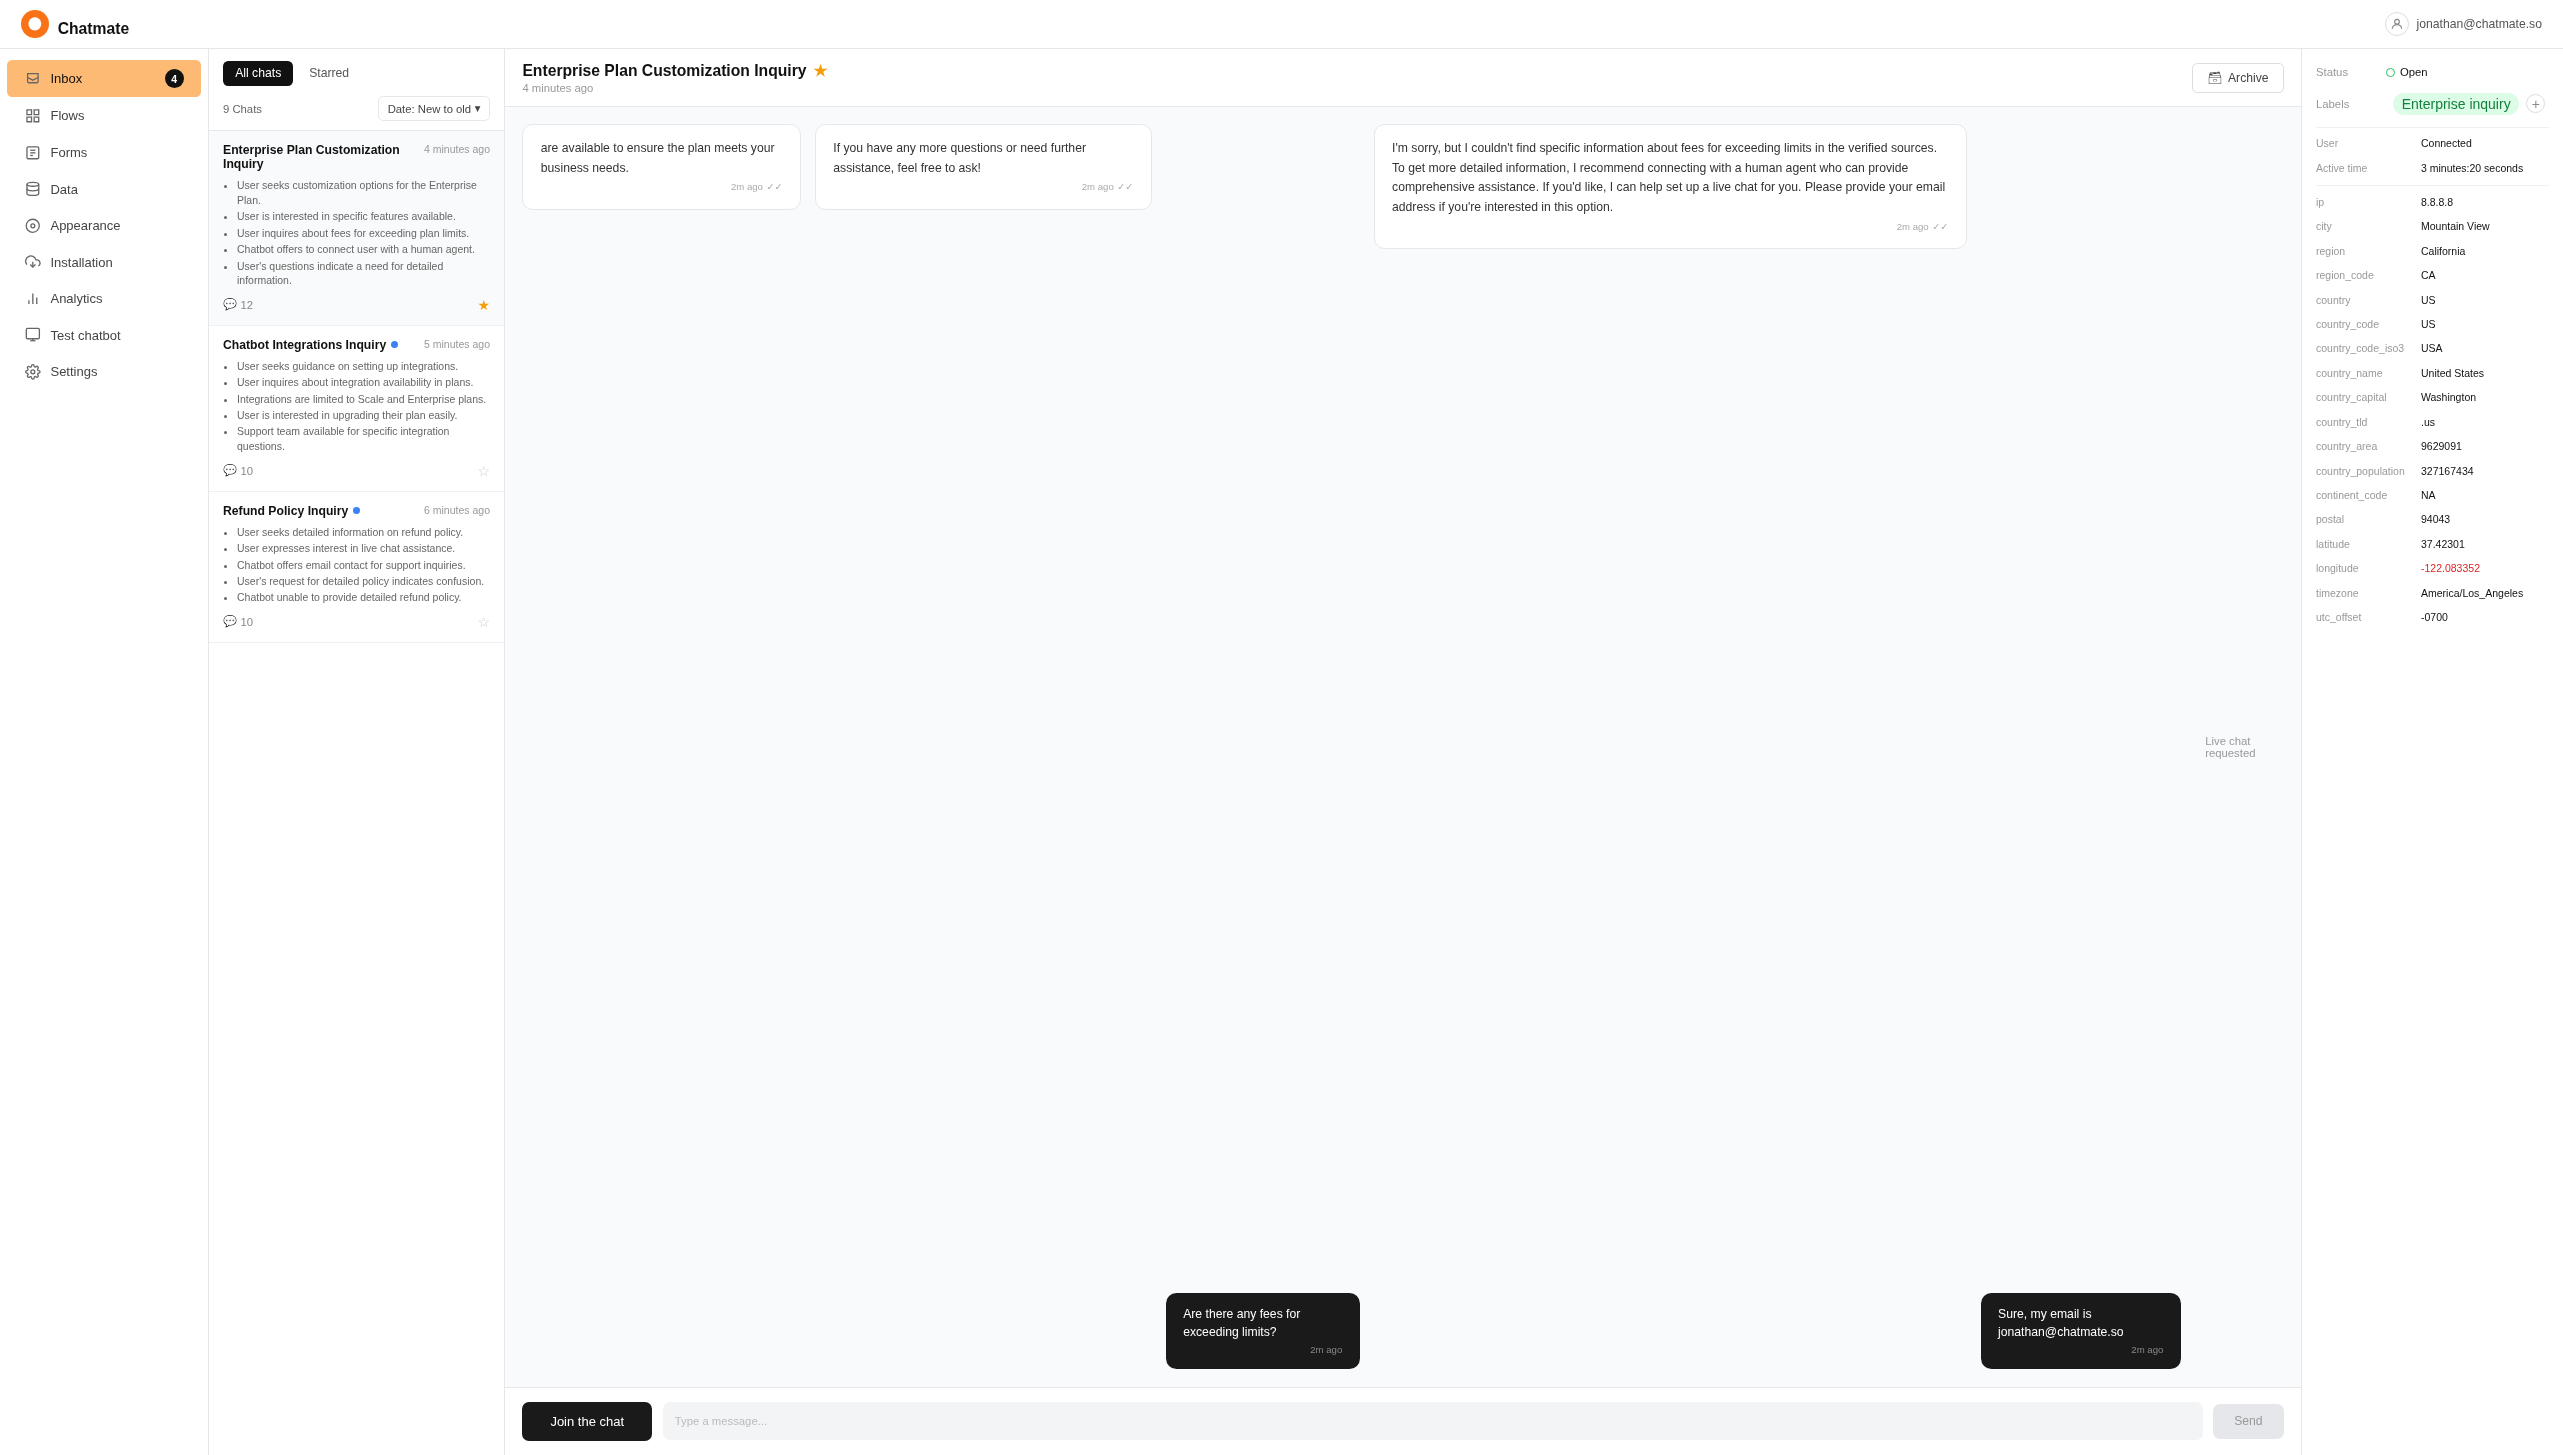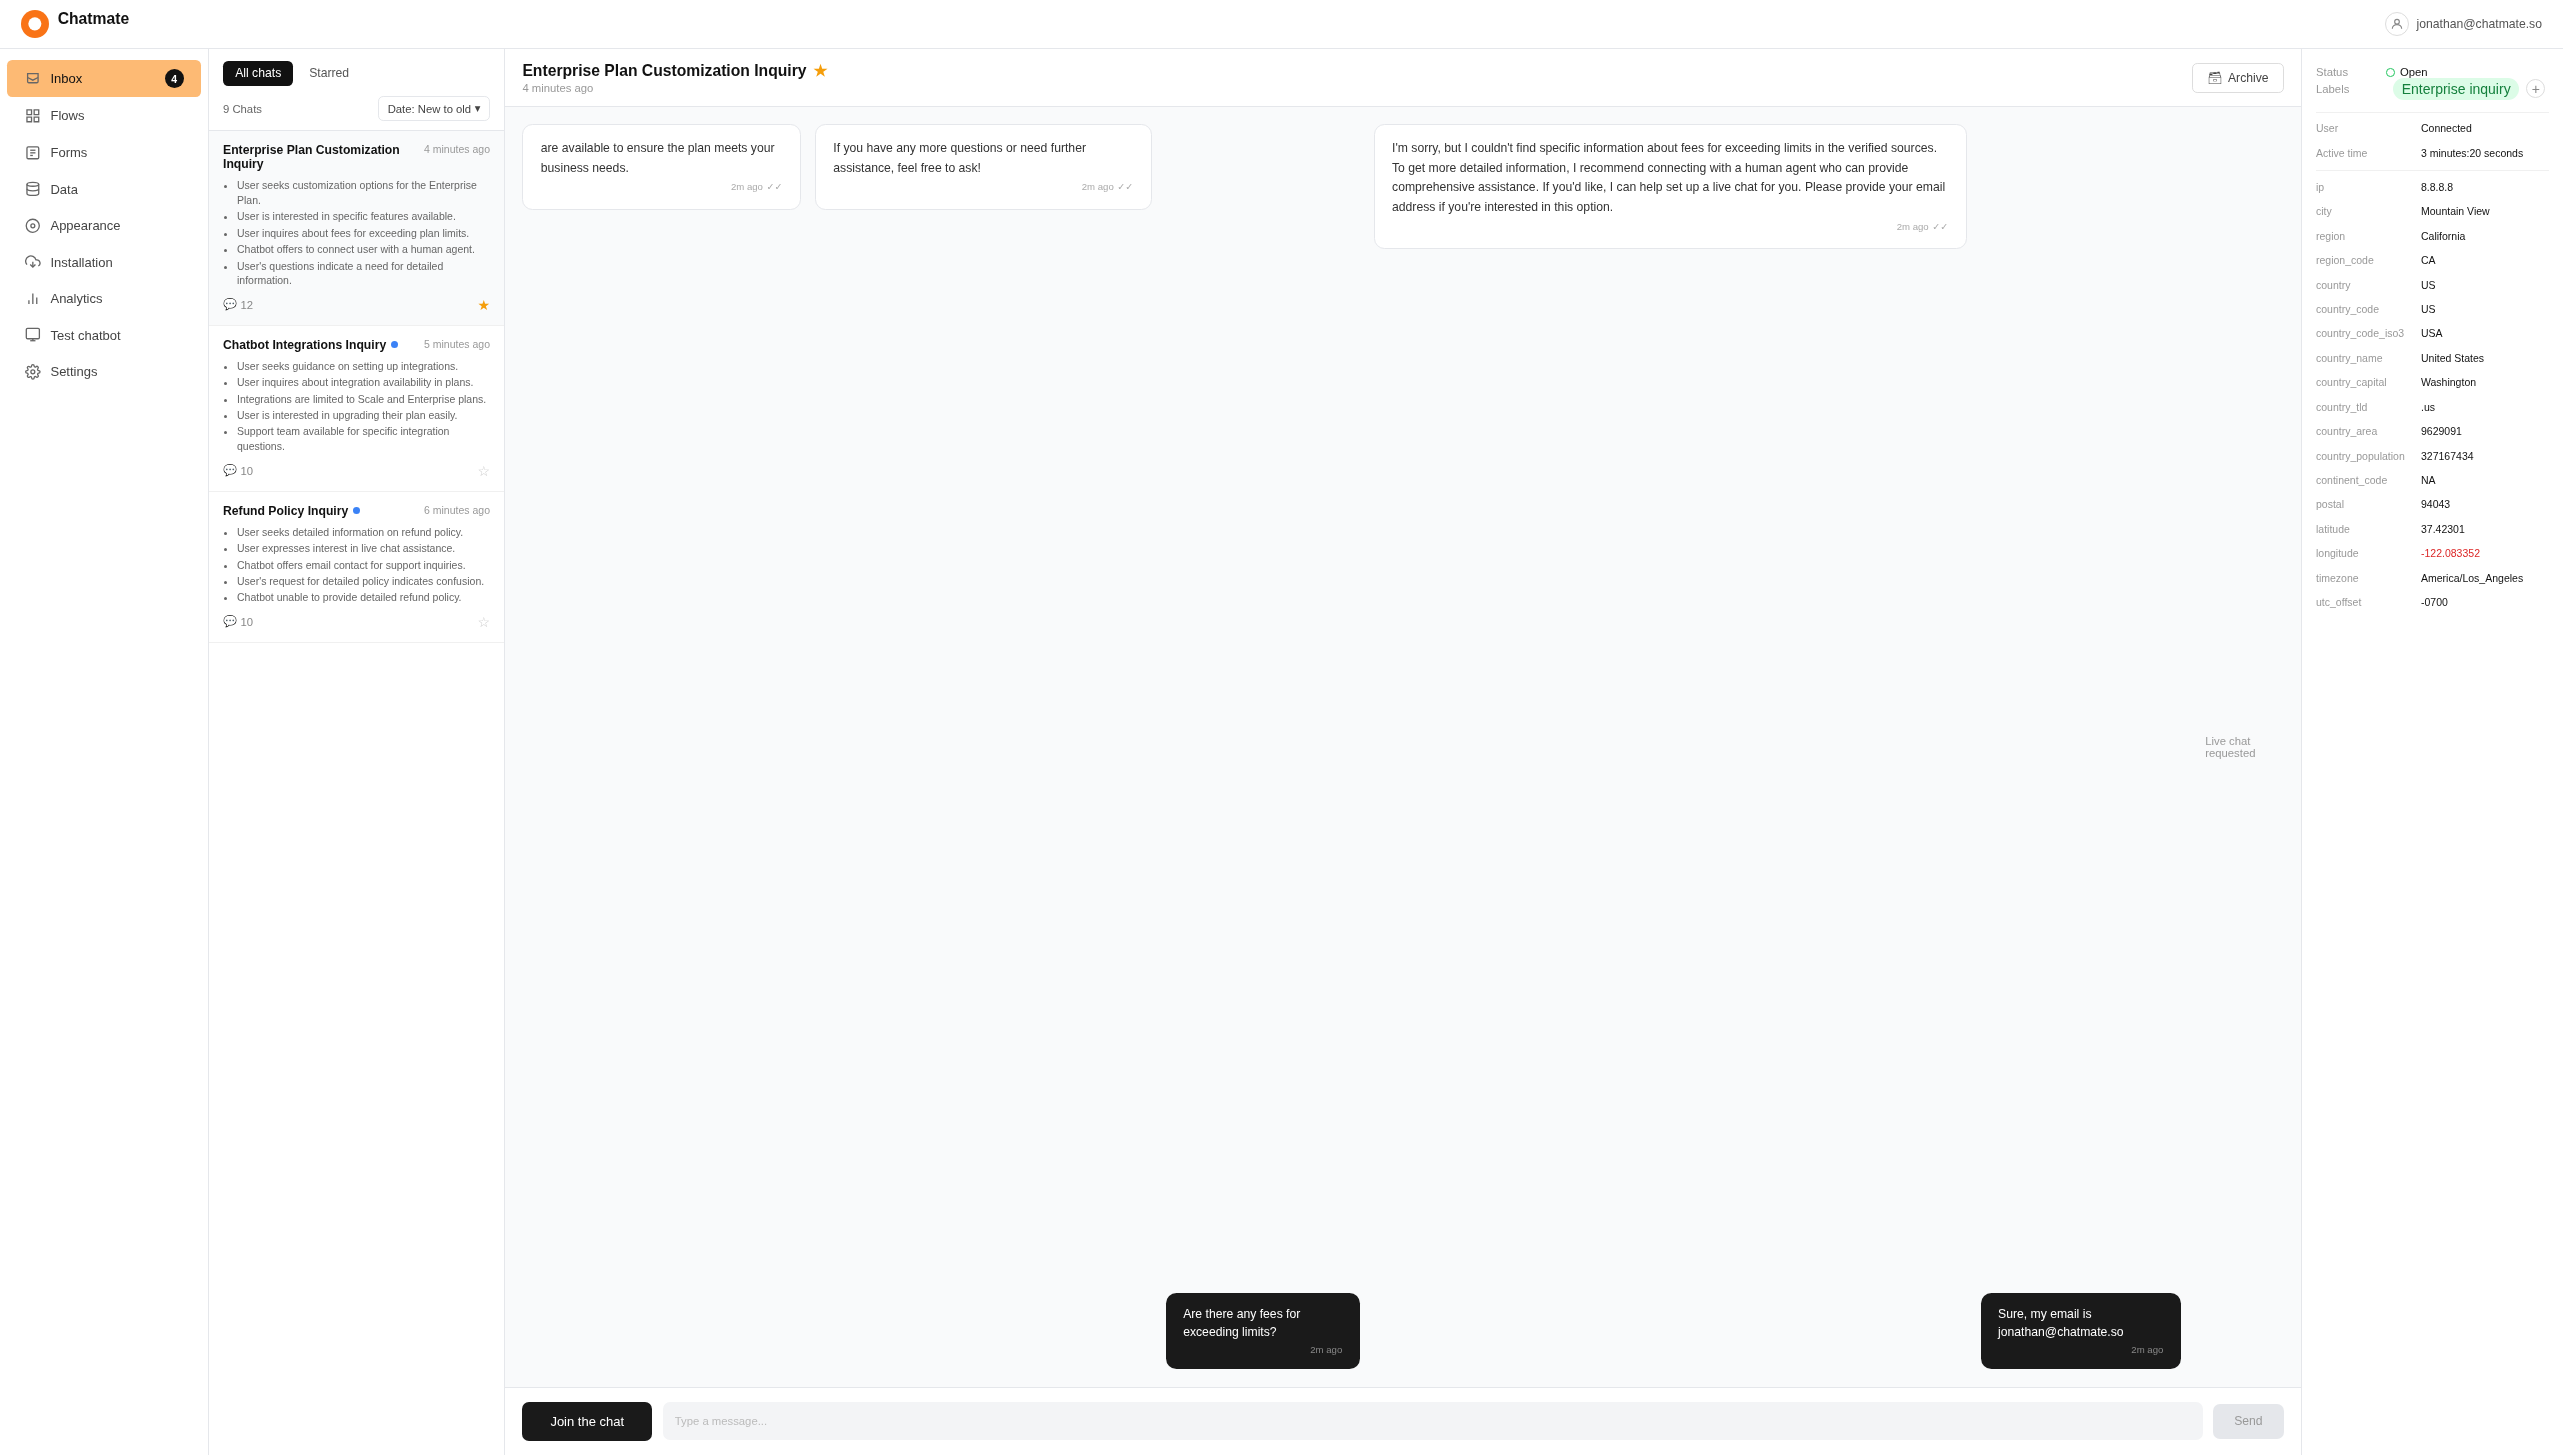--- a/index.html
+++ b/index.html
@@ -4,21 +4,21 @@
   <style>
     * { box-sizing: border-box; margin: 0; padding: 0; }
     body { font-family: -apple-system, BlinkMacSystemFont, 'Segoe UI', sans-serif; background: #f5f5f5; height: 100vh; overflow: hidden; display: flex; flex-direction: column; }
 
     
     .top-header {
       display: flex; align-items: center; justify-content: space-between;
       background: #fff; border-bottom: 0.9px solid #e5e7eb;
       padding: 0 21px; height: 49px; flex-shrink: 0;
     }
-    .logo-area { display: flex; align-items: flex-start; gap: 8.7px; }
+    .logo-area { display: flex; align-items: flex-end; gap: 8.7px; }
     .logo-icon { width: 28px; height: 28px; background: #f97316; border-radius: 50%; display: flex; align-items: center; justify-content: center; }
     .logo-icon svg { width: 15.7px; height: 15.7px; fill: white; }
     .logo-text { font-size: 15.7px; font-weight: 600; color: #111; }
     .user-area { display: flex; align-items: center; gap: 7px; color: #555; font-size: 12.2px; }
     .user-avatar { width: 24.4px; height: 24.4px; border: 1.7px solid #ddd; border-radius: 50%; display: flex; align-items: center; justify-content: center; }
 
     
     .main-layout { display: flex; flex: 1; overflow: hidden; }
 
     
@@ -133,21 +133,21 @@
     }
 
     
     .right-panel {
       width: 262px; background: #fff; border-left: 0.9px solid #e5e7eb;
       overflow-y: auto; padding: 17.4px 14px; flex-shrink: 0; font-size: 11.3px;
     }
     .info-row { display: flex; margin-bottom: 8.7px; line-height: 1.5; }
     .info-label { color: #999; min-width: 105px; flex-shrink: 0; font-size: 10.5px; }
     .info-value { color: #111; font-size: 10.5px; font-weight: 500; }
-    .status-row { display: flex; align-items: flex-end; margin-bottom: 0; }
+    .status-row { display: flex; align-items: flex-end; margin-bottom: 15px; }
     .status-label { color: #999; font-size: 11.3px; min-width: 70px; }
     .status-open {
       display: flex; align-items: center; gap: 5.2px;
       font-size: 11.3px; font-weight: 500; color: #111;
     }
     .status-dot-open { width: 8.7px; height: 8.7px; border: 1.7px solid #22c55e; border-radius: 50%; }
     .labels-row { display: flex; align-items: center; margin-bottom: 12.2px; gap: 7px; flex-wrap: wrap; }
     .labels-label { color: #999; font-size: 11.3px; min-width: 70px; }
     .label-tag {
       background: #dcfce7; color: #15803d; padding: 2.6px 8.7px;

